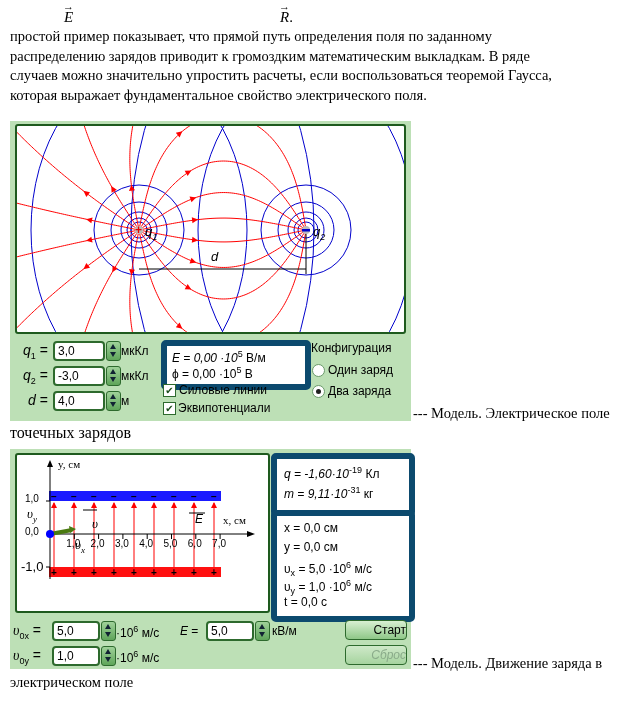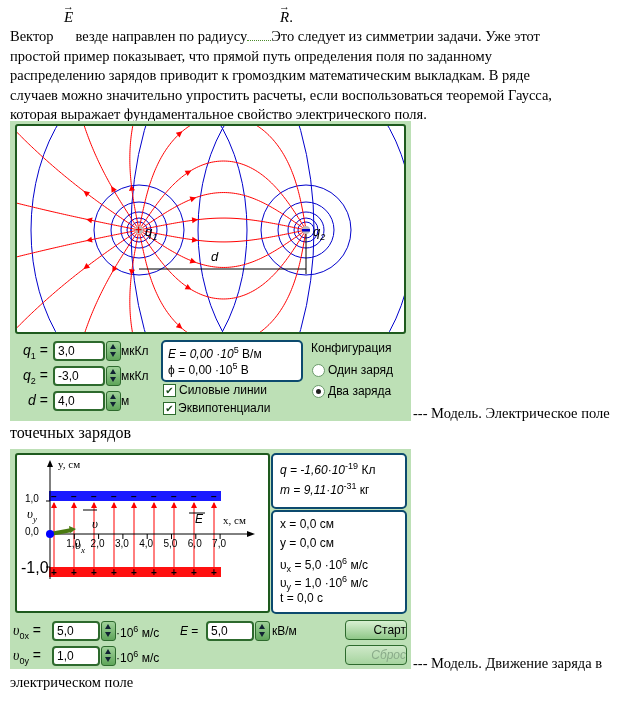--- a/index.html
+++ b/index.html
@@ -10,35 +10,34 @@
   .squiggle{border-bottom:1px dotted #4a8a2a;display:inline-block;width:24px;height:12px;}
   .panel{position:absolute;background:#bde0b6;}
   .canvas{position:absolute;background:#fff;border:2px solid #1e5a1e;border-radius:3px;}
   .ui{font-family:"Liberation Sans","DejaVu Sans",sans-serif;font-size:12px;color:#000;}
   .lbl{position:absolute;white-space:nowrap;}
   .lbl i{font-family:"Liberation Sans",sans-serif;}
   .field{position:absolute;height:16px;background:#fff;border:2px solid #2d6a2d;border-radius:4px;font-size:12px;line-height:16px;padding-left:3px;box-sizing:content-box;}
   .spin{position:absolute;width:13px;height:18px;border:1px solid #2d6a2d;border-radius:3px;background:linear-gradient(#9fd199,#5fa55a);}
   .spin:before{content:"";position:absolute;left:3px;top:2px;border-left:3.5px solid transparent;border-right:3.5px solid transparent;border-bottom:5px solid #123;}
   .spin:after{content:"";position:absolute;left:3px;top:10px;border-left:3.5px solid transparent;border-right:3.5px solid transparent;border-top:5px solid #123;}
-  .box{position:absolute;background:#fff;border:2px solid #0c4a6e;border-radius:5px;}
+  .box{position:absolute;background:#fff;border:6px solid #0c4a6e;border-radius:5px;}
   .chk{position:absolute;width:11px;height:11px;background:#fff;border:1px solid #2d6a2d;font-size:10px;line-height:11px;text-align:center;color:#1c4d1c;font-weight:bold;}
   .radio{position:absolute;width:11px;height:11px;border-radius:50%;background:#fff;border:1px solid #6a9a6a;}
   .radio.on:after{content:"";position:absolute;left:3px;top:3px;width:5px;height:5px;border-radius:50%;background:#222;}
   .btn{position:absolute;width:60px;height:18px;border:1px solid #2d6a2d;border-radius:4px;background:linear-gradient(#d8f0d2,#8fc788);text-align:right;line-height:18px;font-size:12px;}
   .btn.dis{color:#8aab8a;background:linear-gradient(#cfe9c9,#a6d49f);font-style:italic;}
   sub,sup{font-size:9px;}
 </style>
 </head>
 <body>
 
 <span class="vec" style="left:64px;top:9px;"><span class="arr">→</span><span>E</span></span>
 <span class="vec" style="left:280px;top:9px;"><span class="arr">→</span><span>R</span><span style="font-style:normal">.</span></span>
 <div class="doc-text" style="top:27px;">
-  <div><span>Вектор</span><span style="display:inline-block;width:22px"></span><span>везде направлен по радиусу</span><span class="squiggle"></span><span>Это следует из симметрии задачи. Уже этот</span></div>
   <div>простой пример показывает, что прямой путь определения поля по заданному</div>
   <div>распределению зарядов приводит к громоздким математическим выкладкам. В ряде</div>
   <div>случаев можно значительно упростить расчеты, если воспользоваться теоремой Гаусса,</div>
   <div>которая выражает фундаментальное свойство электрического поля.</div>
 </div>
 
 <div class="panel ui" style="left:10px;top:121px;width:401px;height:300px;">
   <div class="canvas" style="left:5px;top:3px;width:387px;height:206px;overflow:hidden;">
     <svg id="field-svg" width="387" height="206">
         <circle cx="122" cy="104" r="8" fill="none" stroke="#0000cc" stroke-width="1"></circle>
@@ -190,21 +189,21 @@
         <line x1="33" y1="79" x2="55" y2="75" stroke="#4a7a10" stroke-width="4"></line>
         <path d="M59,74 l-7,-3 l1,7 z" fill="#4a7a10"></path>
         <circle cx="33" cy="79" r="4" fill="#0000ff"></circle>
         <line x1="66" y1="55" x2="80" y2="55" stroke="#000"></line>
         <line x1="172" y1="58" x2="188" y2="58" stroke="#000"></line>
       </svg>
     <span class="lbl" style="left:41px;top:3px;font-family:'Liberation Serif',serif;font-size:11px;">y, см</span>
     <span class="lbl" style="left:206px;top:59px;font-family:'Liberation Serif',serif;font-size:11px;">x, см</span>
     <span class="lbl" style="left:8px;top:38px;font-size:10px;">1,0</span>
     <span class="lbl" style="left:8px;top:71px;font-size:10px;">0,0</span>
-    <span class="lbl" style="left:4px;top:104px;font-size:16px;">-1,0</span>
+    <span class="lbl" style="left:4px;top:104px;font-size:13px;">-1,0</span>
     <div id="xticks">
         <span class="lbl" style="left: 49.3px; top: 83px; font-size: 10px;">1,0</span>
         <span class="lbl" style="left: 73.6px; top: 83px; font-size: 10px;">2,0</span>
         <span class="lbl" style="left: 97.9px; top: 83px; font-size: 10px;">3,0</span>
         <span class="lbl" style="left: 122.2px; top: 83px; font-size: 10px;">4,0</span>
         <span class="lbl" style="left: 146.5px; top: 83px; font-size: 10px;">5,0</span>
         <span class="lbl" style="left: 170.8px; top: 83px; font-size: 10px;">6,0</span>
         <span class="lbl" style="left: 195.1px; top: 83px; font-size: 10px;">7,0</span>
       </div>
     <span class="lbl" style="left:10px;top:51px;font-family:'Liberation Serif',serif;font-size:13px;font-style:italic;"><span>υ</span><sub>y</sub></span>

